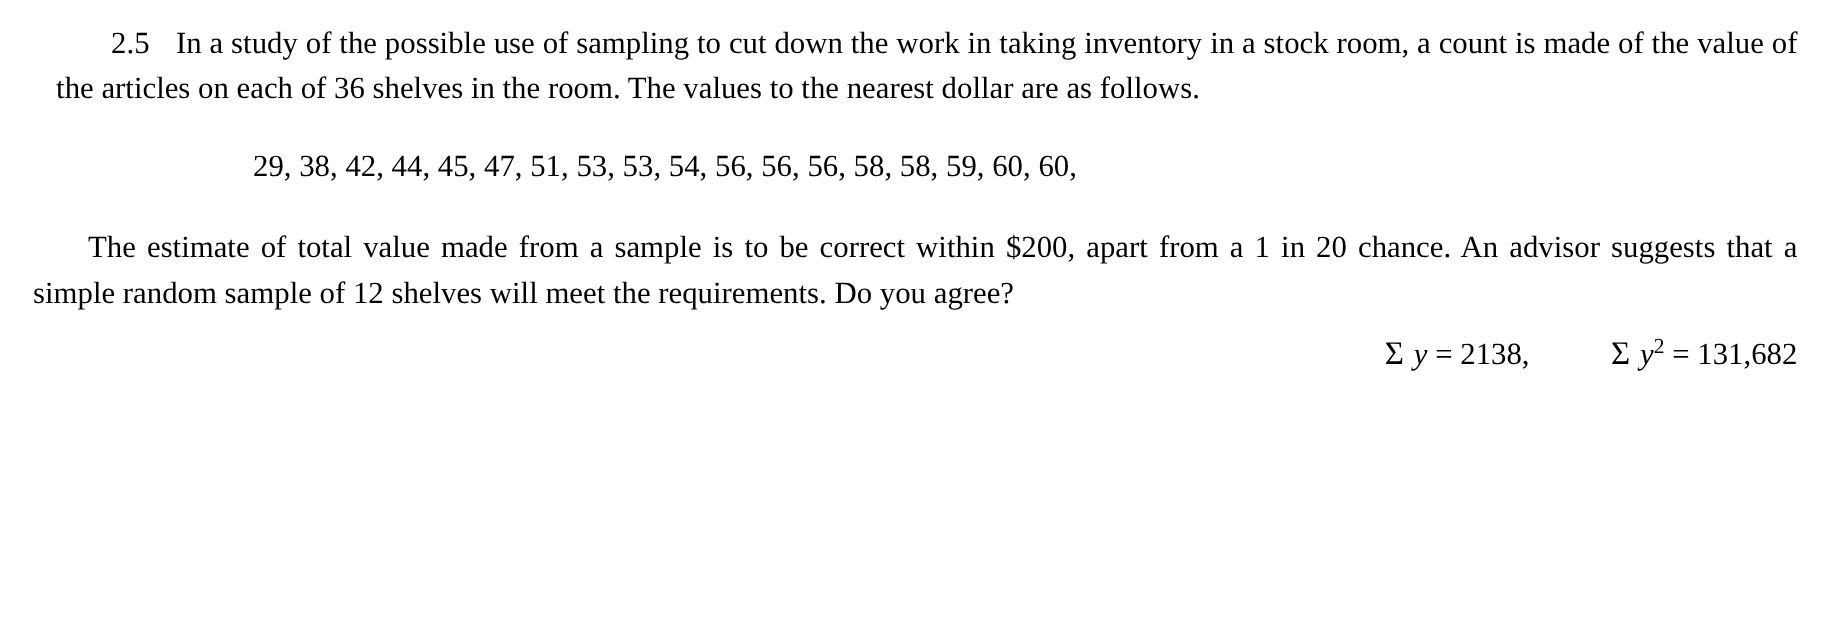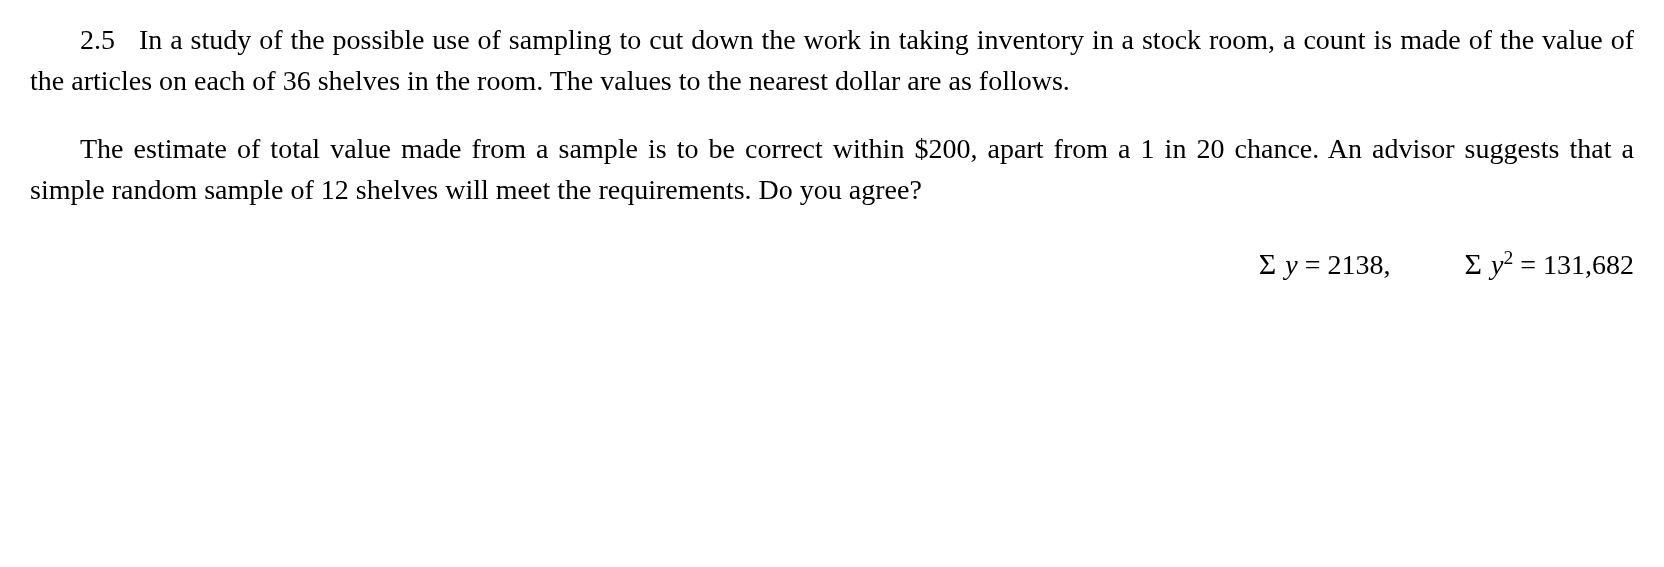--- a/index.html
+++ b/index.html
@@ -12,37 +12,38 @@
       font-family: 'Times New Roman', Times, serif;
       font-size: 28px;
       line-height: 1.45;
       color: #000;
       padding: 20px 30px;
       width: 1664px;
     }
     .para1 {
       text-align: justify;
       margin-bottom: 24px;
+      margin-left: 21px;
     }
     .indent {
       display: inline-block;
       width: 50px;
     }
     .num {
       margin-right: 24px;
     }
     .data-block {
       margin-left: 200px;
       margin-right: 100px;
       margin-bottom: 28px;
       line-height: 1.9;
     }
     .para2 {
       text-align: justify;
-      margin-bottom: 32px;
+      margin-bottom: 12px;
     }
     .eq-block {
       text-align: right;
       font-size: 28px;
     }
     .eq-block .sigma {
       font-size: 30px;
       font-family: 'Times New Roman', serif;
       margin-right: 2px;
     }
@@ -60,20 +61,21 @@
     }
   </style>
 </head>
 <body>
 
 <div class="para1">
   <span class="indent"></span><span class="num">2.5</span><span>In a study of the possible use of sampling to cut down the work in taking inventory in a stock room, a count is made of the value of the articles on each of 36 shelves in the room. The values to the nearest dollar are as follows.</span>
 </div>
 
 <div class="data-block">
+  <div>29, 38, 42, 44, 45, 47, 51, 53, 53, 54, 56, 56, 56, 58, 58, 59, 60, 60,</div>
 </div>
 
 <div class="para2">
   <span class="indent"></span><span>The estimate of total value made from a sample is to be correct within $200, apart from a 1 in 20 chance. An advisor suggests that a simple random sample of 12 shelves will meet the requirements. Do you agree?</span>
 </div>
 
 <div class="eq-block">
   <span class="sigma">Σ</span>
   <span class="italic">y</span><span> = 2138,</span>
   <span class="gap"></span>

